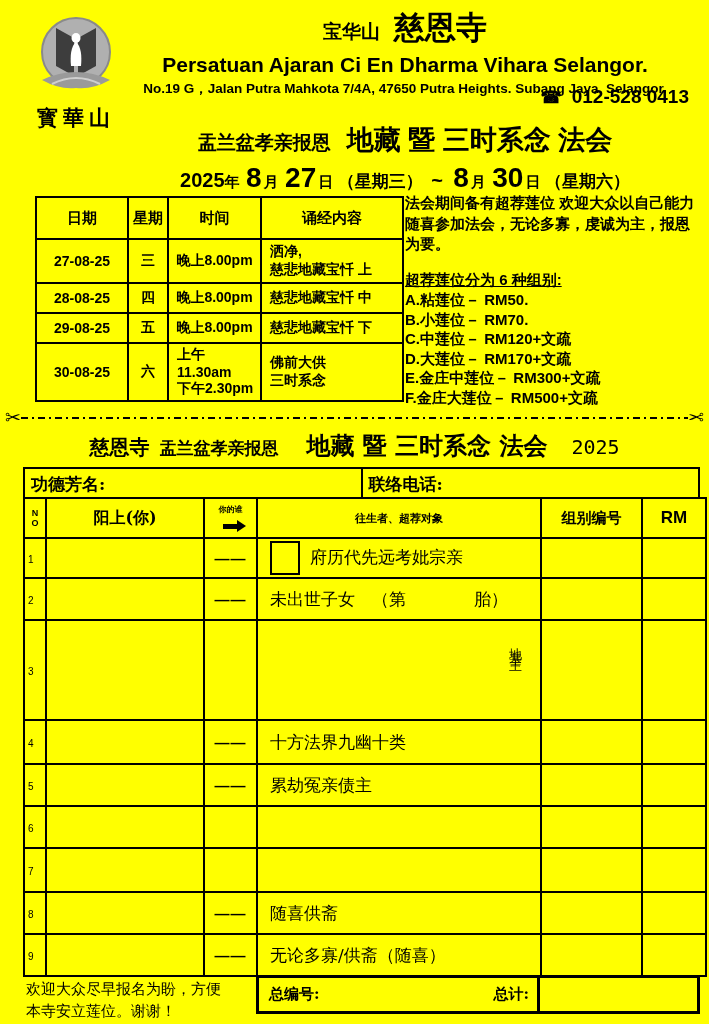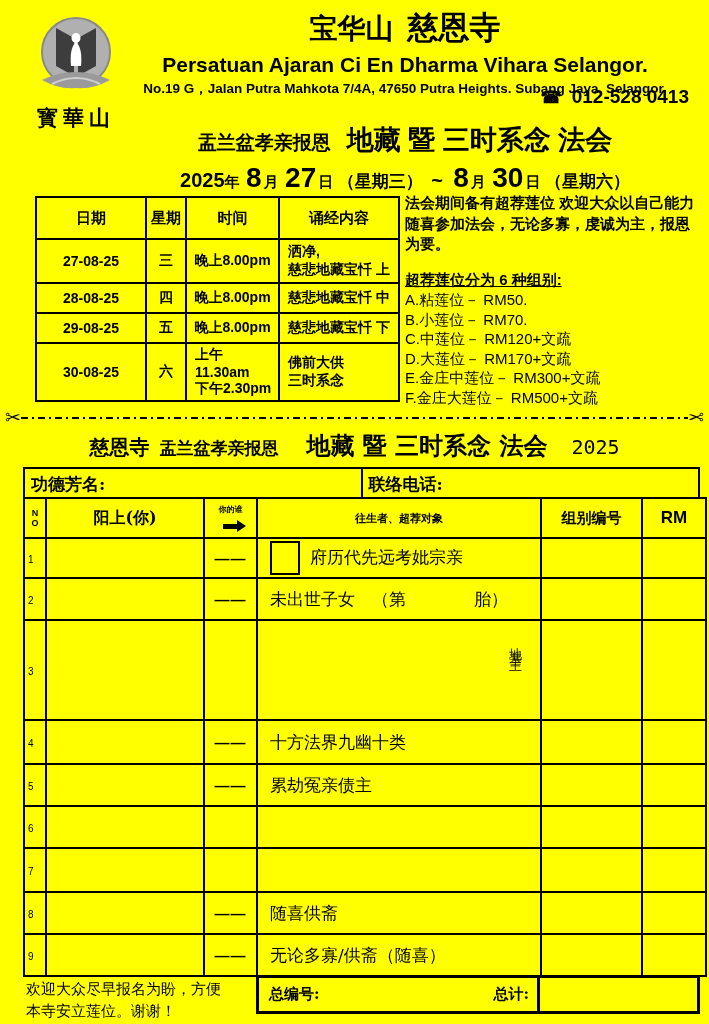--- a/index.html
+++ b/index.html
@@ -11,52 +11,52 @@
   }
   .pre { white-space:pre-line; }
 
   
   .logo { position:absolute; left:24px; top:14px; width:104px; text-align:center; }
   .logo-caption { font-family:"DejaVu Serif", serif; font-weight:bold; font-size:21px; letter-spacing:5px; margin-top:2px; }
 
   
   .head-center { position:absolute; left:112px; top:10px; width:586px; text-align:center; }
   .temple-line { line-height:36px; }
-  .temple-small { font-size:28px; font-weight:bold; margin-right:14px; }
+  .temple-small { font-size:19px; font-weight:bold; margin-right:14px; }
   .temple-large { font-size:31px; font-weight:bold; }
   .org-line { font-size:21px; font-weight:bold; margin-top:2px; }
   .addr-line { font-size:13.5px; font-weight:600; margin-top:3px; }
   .phone-line { position:absolute; right:20px; top:86px; font-size:19px; font-weight:bold; }
   .phone-line .ph-icon { margin-right:10px; font-size:17px; }
   .event-line { margin-top:24px; }
   .event-prefix { font-size:19px; font-weight:bold; margin-right:16px; }
   .event-title { font-size:27px; font-weight:bold; }
   .date-line { margin-top:4px; font-weight:bold; }
   .d-year { font-size:20px; }
   .d-num { font-size:28px; padding:0 2px; }
   .d-unit { font-size:15px; }
   .d-week { font-size:17px; }
   .d-sep { font-size:20px; padding:0 4px; }
 
   
   .schedule { position:absolute; left:35px; top:196px; border-collapse:collapse; }
   .schedule th, .schedule td { border:2px solid #000; padding:2px 4px; vertical-align:middle; }
   .schedule th { font-size:15px; font-weight:bold; height:42px; }
   .schedule td { font-size:14px; font-weight:600; }
-  .col-date { width:110px; } .col-week { width:40px; } .col-time { width:93px; } .col-content { width:120px;font-family:Liberation Serif, serif; }
+  .col-date { width:92px; } .col-week { width:40px; } .col-time { width:93px; } .col-content { width:142px;font-family:Liberation Serif, serif; }
   .sr1 { height:44px; } .sr2 { height:30px; } .sr3 { height:30px; } .sr4 { height:58px; }
   .schedule .t-center { text-align:center; }
   .schedule .t-left { text-align:left; padding-left:8px; }
   .sched-bold { font-weight:bold; }
 
   
   .notice { position:absolute; left:405px; top:193px; width:298px; }
   .notice-para { font-size:15px; font-weight:600; line-height:1.38; }
   .notice-list-title { font-size:15px; font-weight:600; margin-top:16px;text-decoration:underline; }
-  .notice-item { font-size:15px; font-weight:400; line-height:1.3; }
+  .notice-item { font-size:15px; font-weight:700; line-height:1.3; }
 
   
   .cutline { position:absolute; left:5px; top:408px; width:699px; display:flex; align-items:center; }
   .cut-rule { flex:1; height:2px;
     background:repeating-linear-gradient(90deg,#000 0 7px,transparent 7px 11px,#000 11px 13px,transparent 13px 17px); }
   .scissor { font-size:19px; line-height:19px; }
   .scissor.flip { transform:scaleX(-1); }
 
   
   .form-title { position:absolute; left:0; top:430px; width:709px; text-align:center; white-space:nowrap; }

